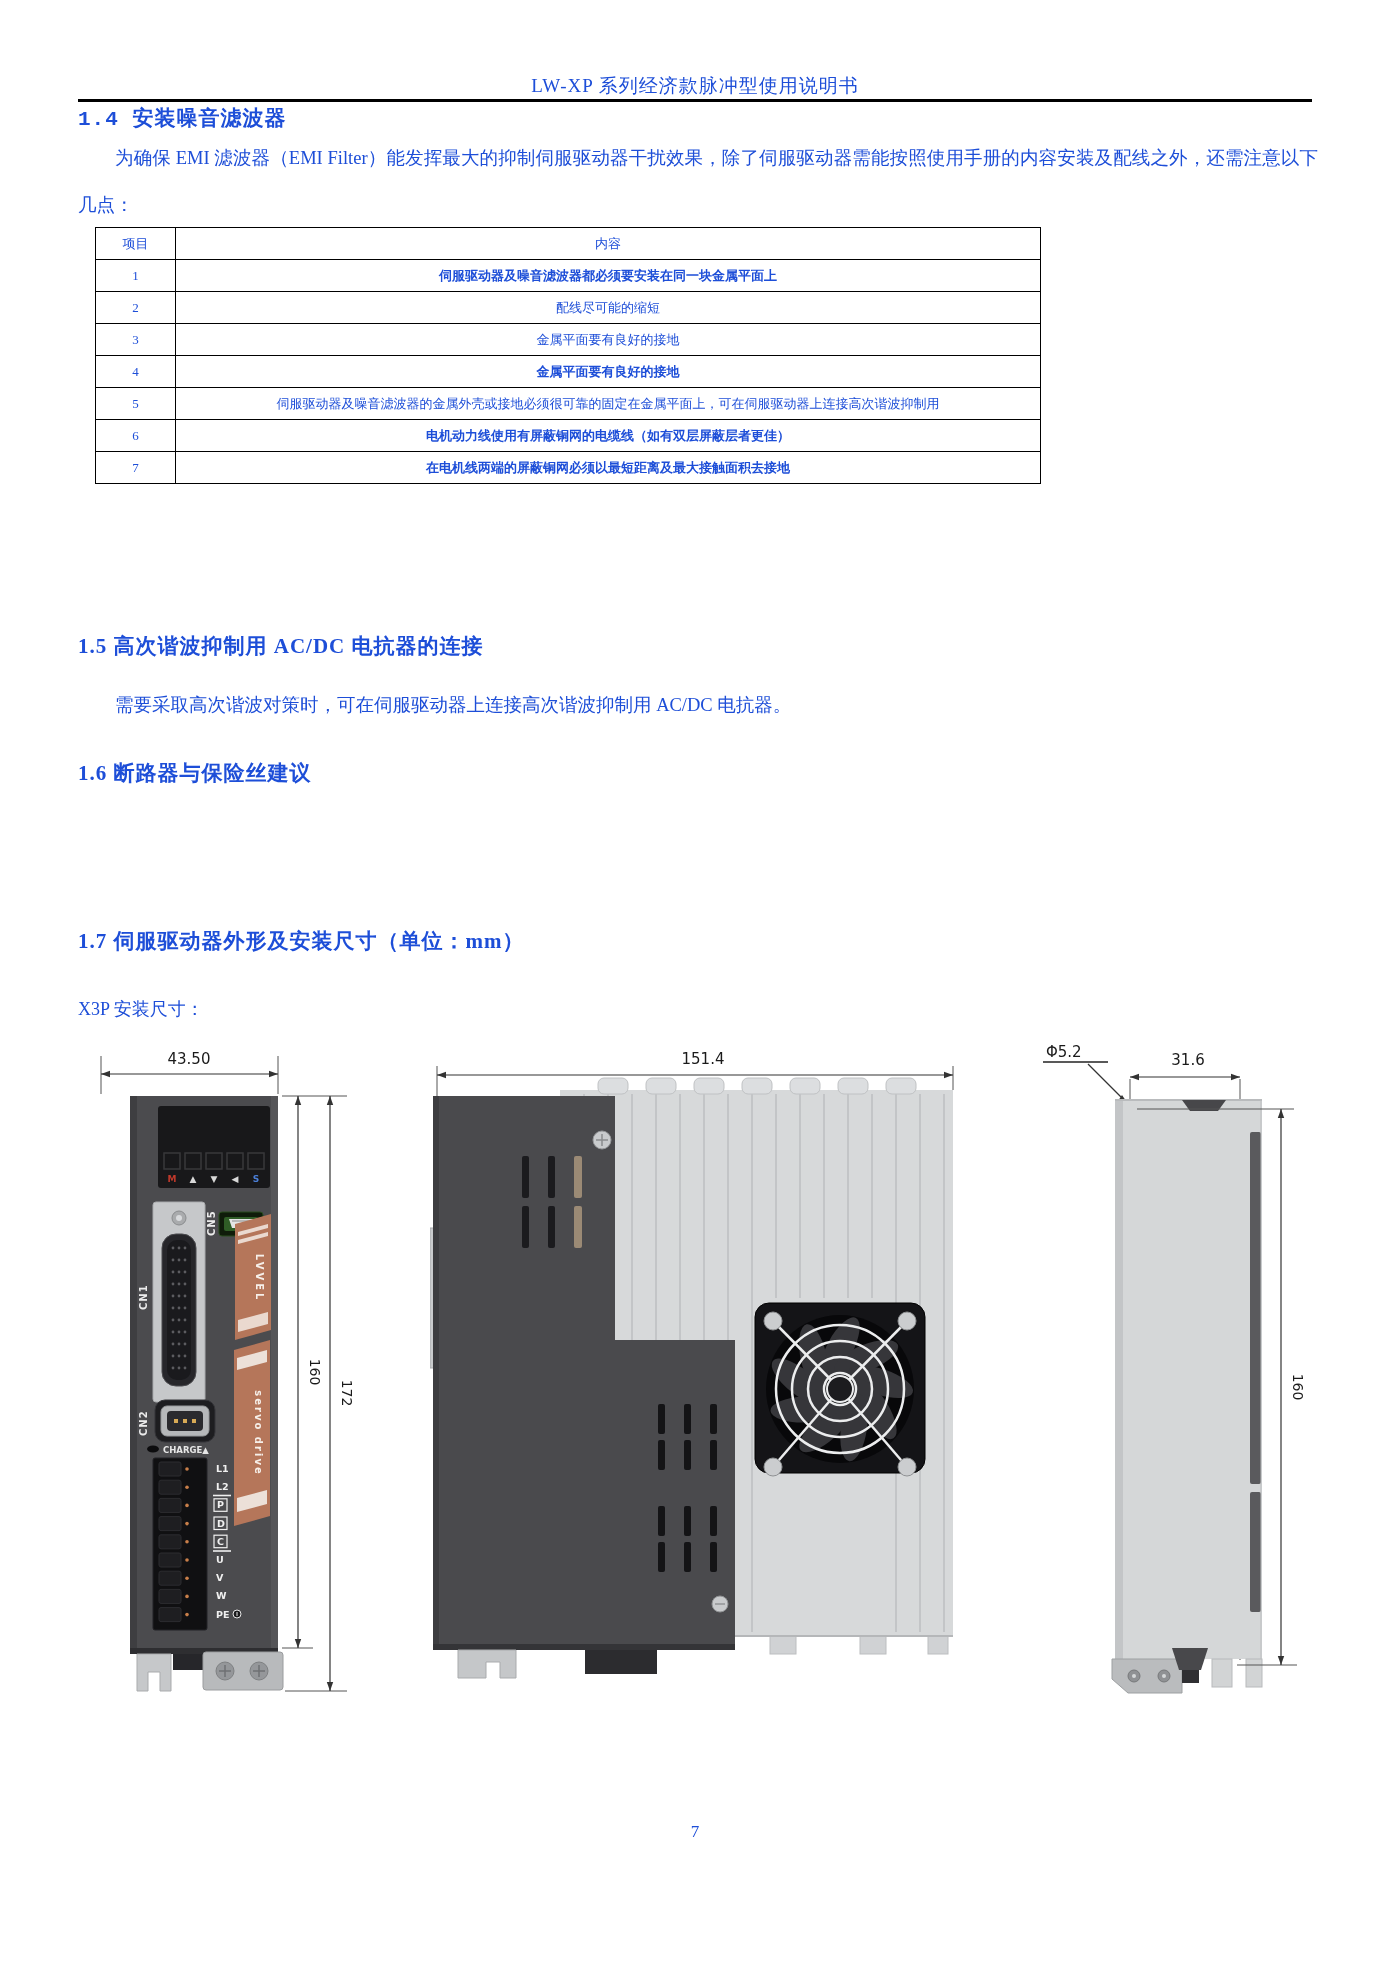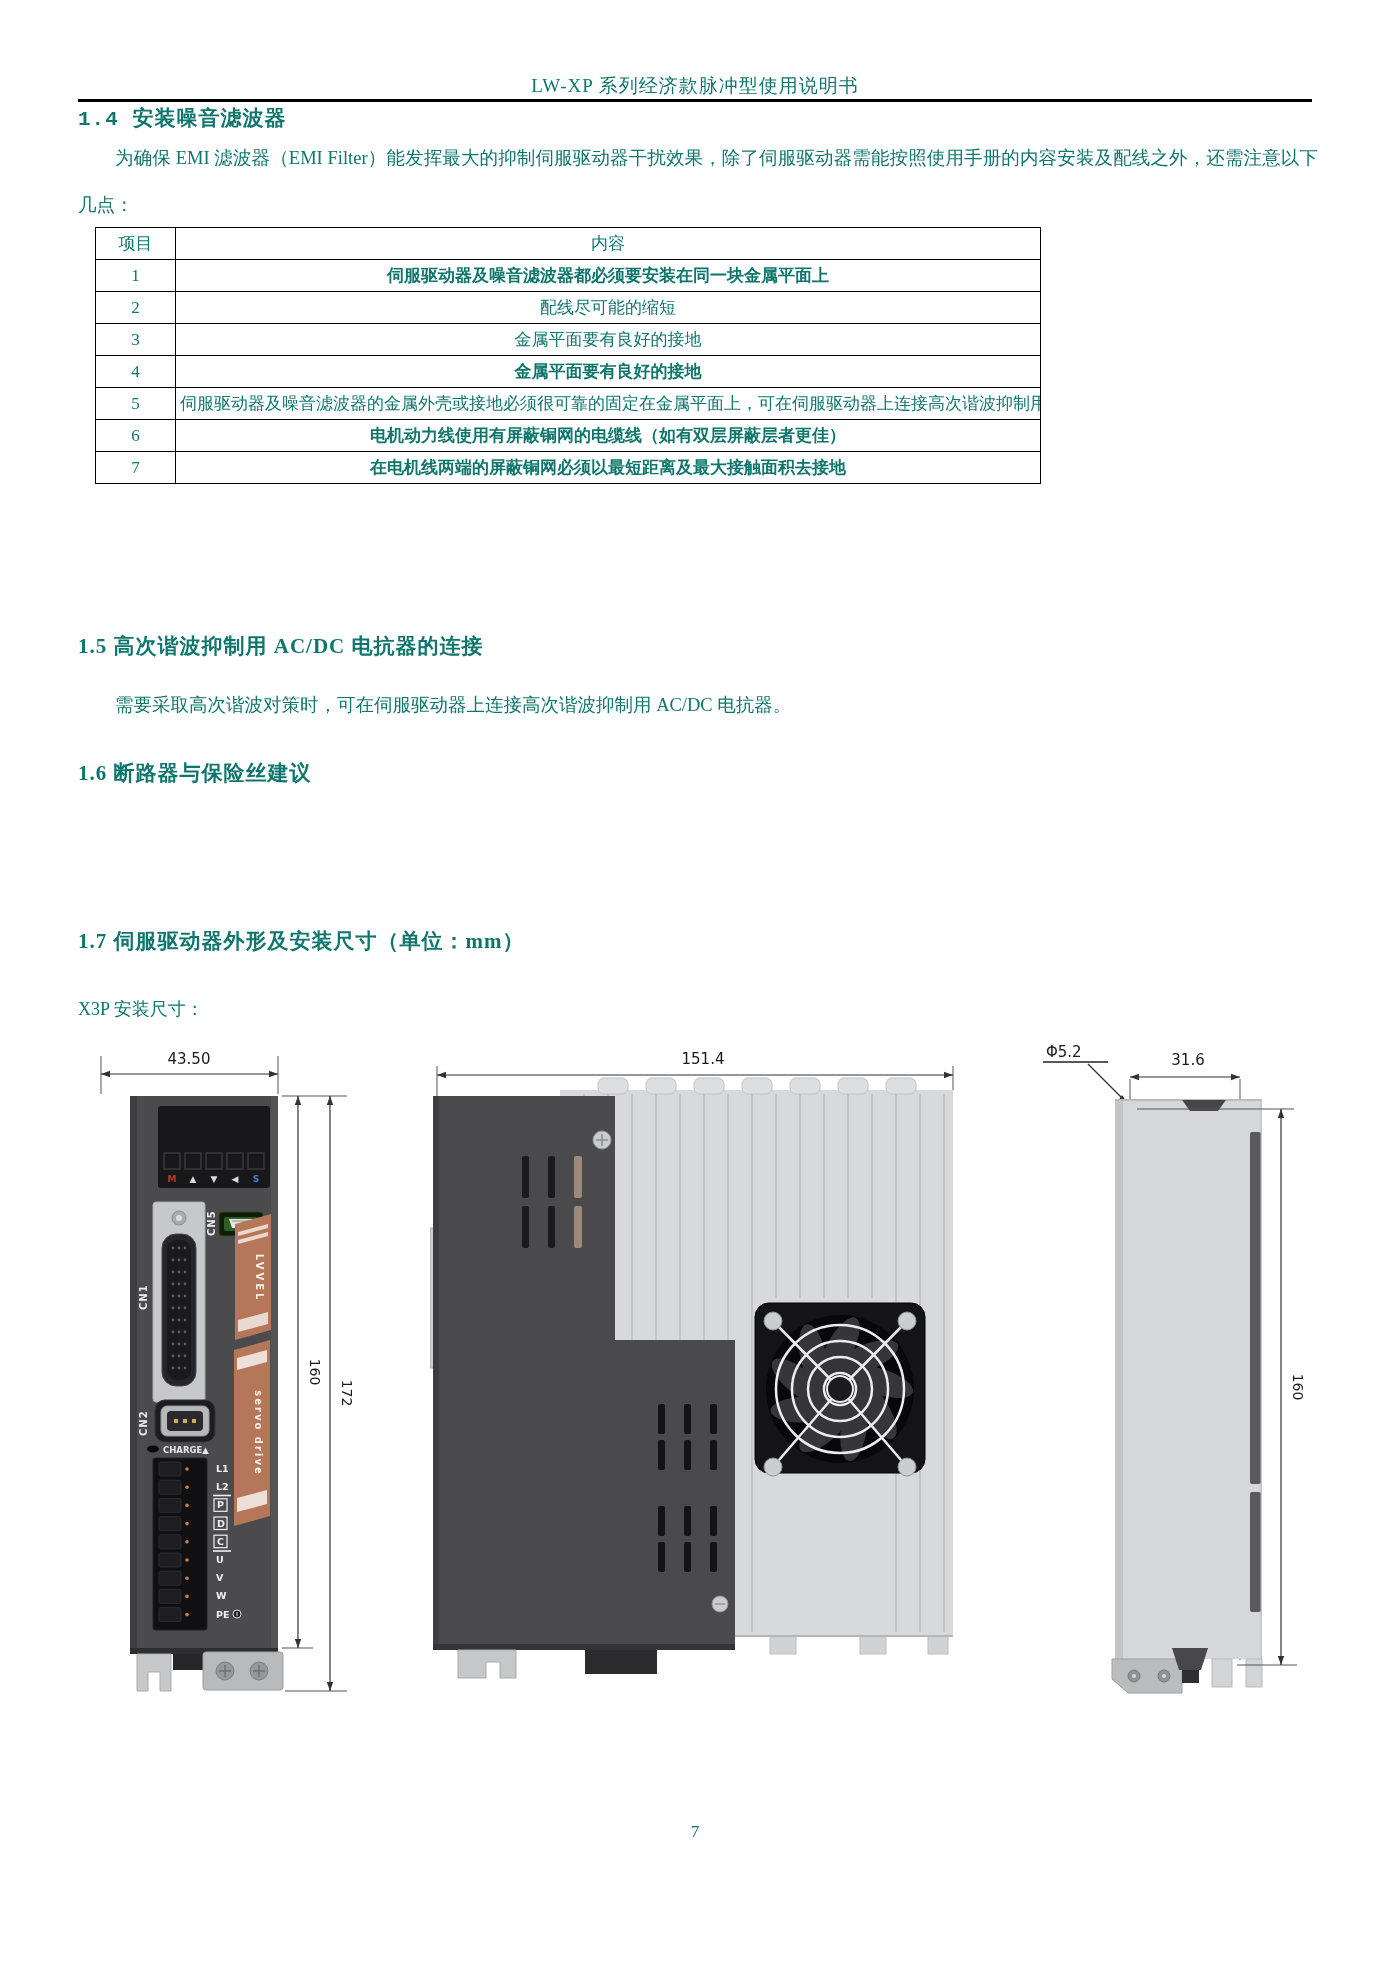--- a/index.html
+++ b/index.html
@@ -1,33 +1,33 @@
 <!DOCTYPE html>
 <html><head>
 <meta charset="utf-8">
 <style>
   html,body{margin:0;padding:0;background:#888;}
   .page{position:relative;width:1390px;height:1965px;background:#fff;margin:0 auto;overflow:hidden;
-        font-family:"Liberation Serif","DejaVu Serif",serif;color:#0f766e;}
+        font-family:"Liberation Serif","DejaVu Serif",serif;color:#1d4ed8;}
   .abs{position:absolute;}
   .header-title{top:73px;left:78px;width:1234px;text-align:center;font-size:19px;letter-spacing:1px;}
   .header-rule{top:99px;left:78px;width:1234px;height:3px;background:#000;}
   h2.sec{margin:0;font-size:21px;font-weight:bold;letter-spacing:1px;}
   .h14{top:104px;left:78px;font-family:Liberation Mono, monospace;}
   .h15{top:632px;left:78px;}
   .h16{top:759px;left:78px;}
   .h17{top:927px;left:78px;}
   .para{left:78px;width:1240px;font-size:18.5px;text-align:justify;text-indent:2em;margin:0;}
   .p14{top:135px;line-height:47px;}
   .p15{top:688px;line-height:34px;}
   .p16{top:812px;line-height:50px;}
   .x3p{top:997px;left:78px;font-size:18px;}
   .pagenum{top:1822px;left:0;width:1390px;text-align:center;font-size:17px;}
   table.nt{position:absolute;top:227px;left:95px;width:946px;border-collapse:collapse;
-           font-size:17px;table-layout:fixed;}
+           font-size:13px;table-layout:fixed;}
   table.nt td,table.nt th{border:1px solid #000;height:31px;text-align:center;padding:0 4px;
            font-weight:normal;overflow:hidden;white-space:nowrap;}
   table.nt col.c1{width:80px;}
   table.nt tr.b td.cc{font-weight:bold;}
   svg text{font-family:"DejaVu Sans","Liberation Sans",sans-serif;}
   .dim{stroke:#333;stroke-width:1.2;fill:none;}
   .ext{stroke:#555;stroke-width:1;fill:none;}
   .dimtxt{font-size:15px;fill:#1a1a1a;}
   .devtxt{font-size:10px;font-weight:bold;fill:#ececec;letter-spacing:1px;}
 </style>

